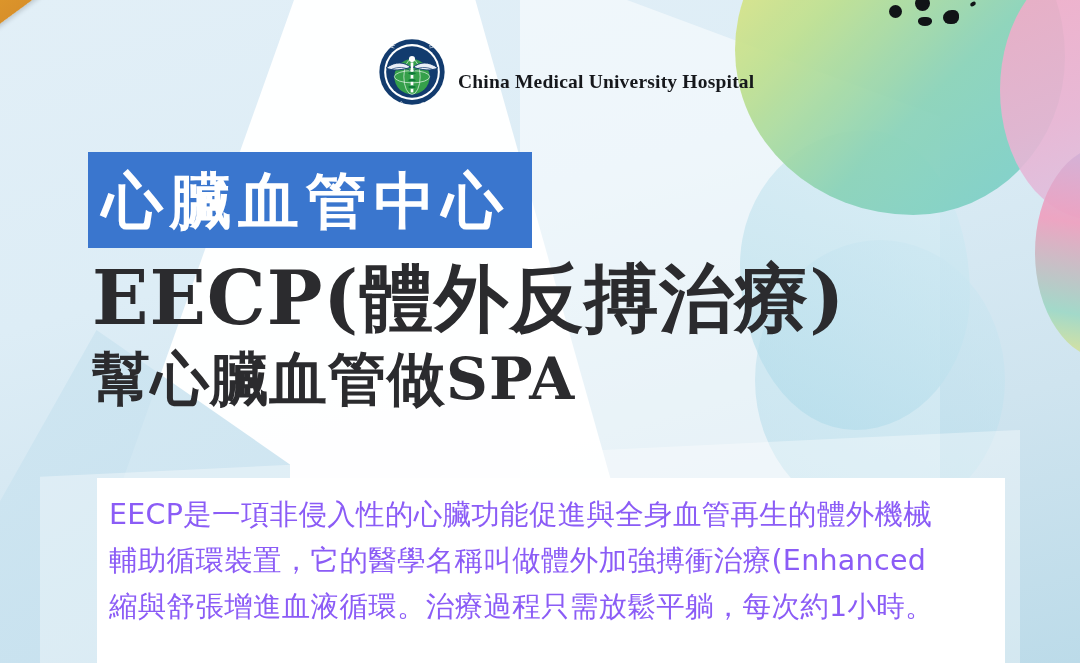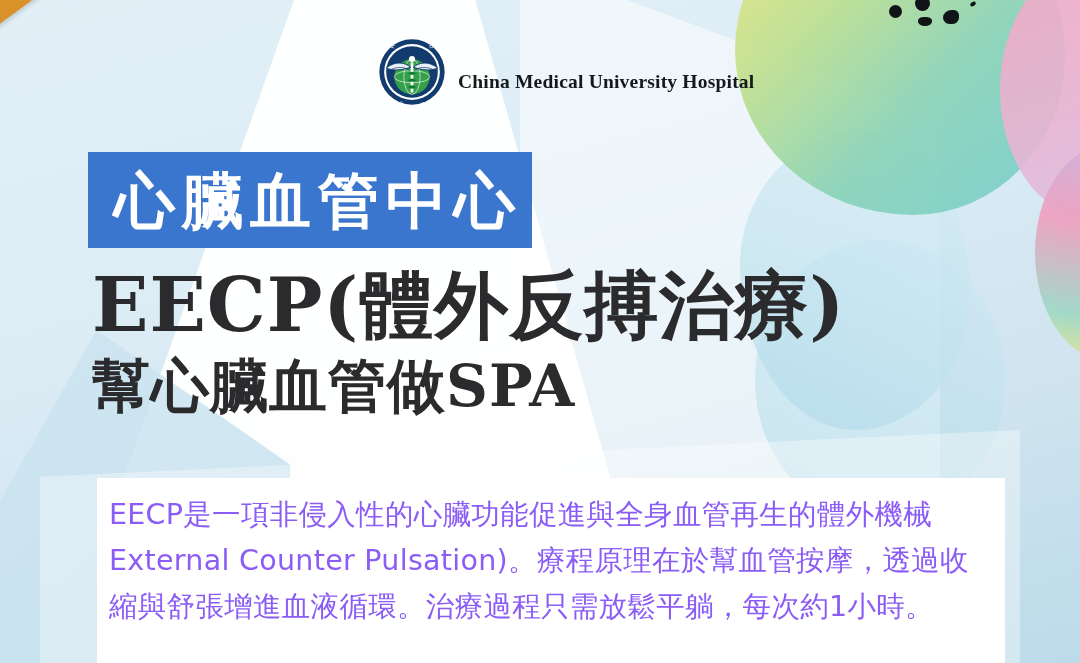--- a/index.html
+++ b/index.html
@@ -116,25 +116,25 @@
 
   
   #center-badge{
     position:absolute;left:88px;top:152px;width:444px;height:96px;
     background:#3a76ce;
     display:flex;align-items:center;
   }
   #center-badge .txt{
     color:#ffffff;font-size:61px;font-weight:bold;letter-spacing:7px;
     font-family:"DejaVu Serif","Liberation Serif",serif;
-    margin-left:26px;line-height:1;
-  }
-
-  
-  #headline{position:absolute;left:92px;top:268px;width:900px;}
+    margin-left:14px;line-height:1;
+  }
+
+  
+  #headline{position:absolute;left:92px;top:261px;width:900px;}
   #headline .hl{
     font-family:"DejaVu Serif","Liberation Serif",serif;
     font-weight:bold;color:#2b2b2e;line-height:1.02;
     white-space:nowrap;
   }
   #hl1{font-size:74px;letter-spacing:1px;}
   #hl2{font-size:58px;letter-spacing:1px;margin-top:14px;}
 
   
   #body-panel{
@@ -210,17 +210,17 @@
     <div class="txt">心臟血管中心</div>
   </div>
 
   <div id="headline">
     <div class="hl" id="hl1">EECP(體外反搏治療)</div>
     <div class="hl" id="hl2">幫心臟血管做SPA</div>
   </div>
 
   <div id="body-panel">
     <div class="line">EECP是一項非侵入性的心臟功能促進與全身血管再生的體外機械</div>
-    <div class="line">External Counter Pulsation)。療程原理在於幫血管按摩，透過收</div>
+    <div class="line">輔助循環裝置，它的醫學名稱叫做體外加強搏衝治療(Enhanced</div>
     <div class="line">縮與舒張增進血液循環。治療過程只需放鬆平躺，每次約1小時。</div>
   </div>
 
 </div>
 
 </body></html>

